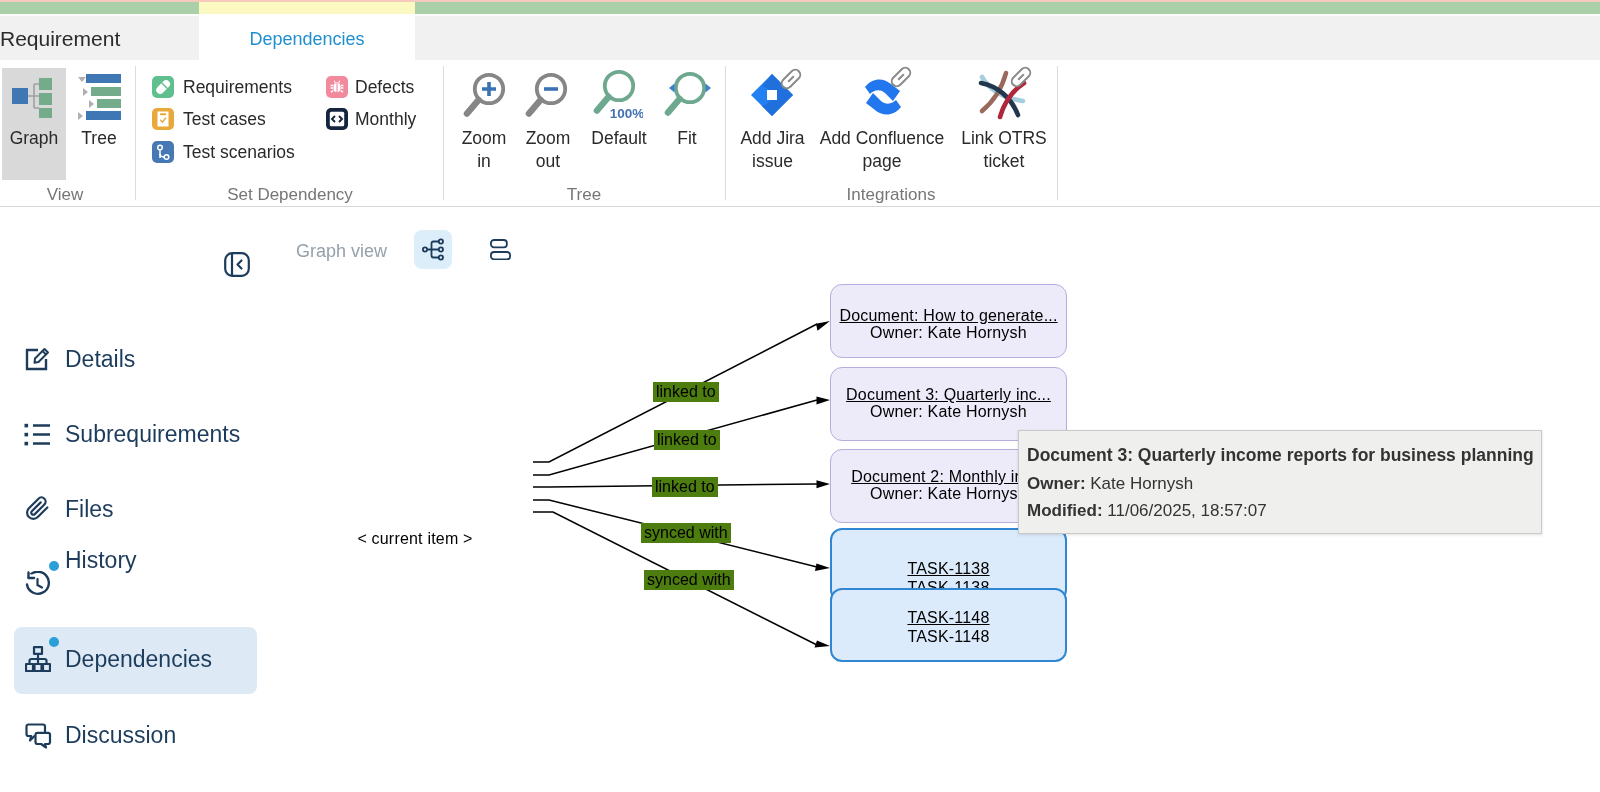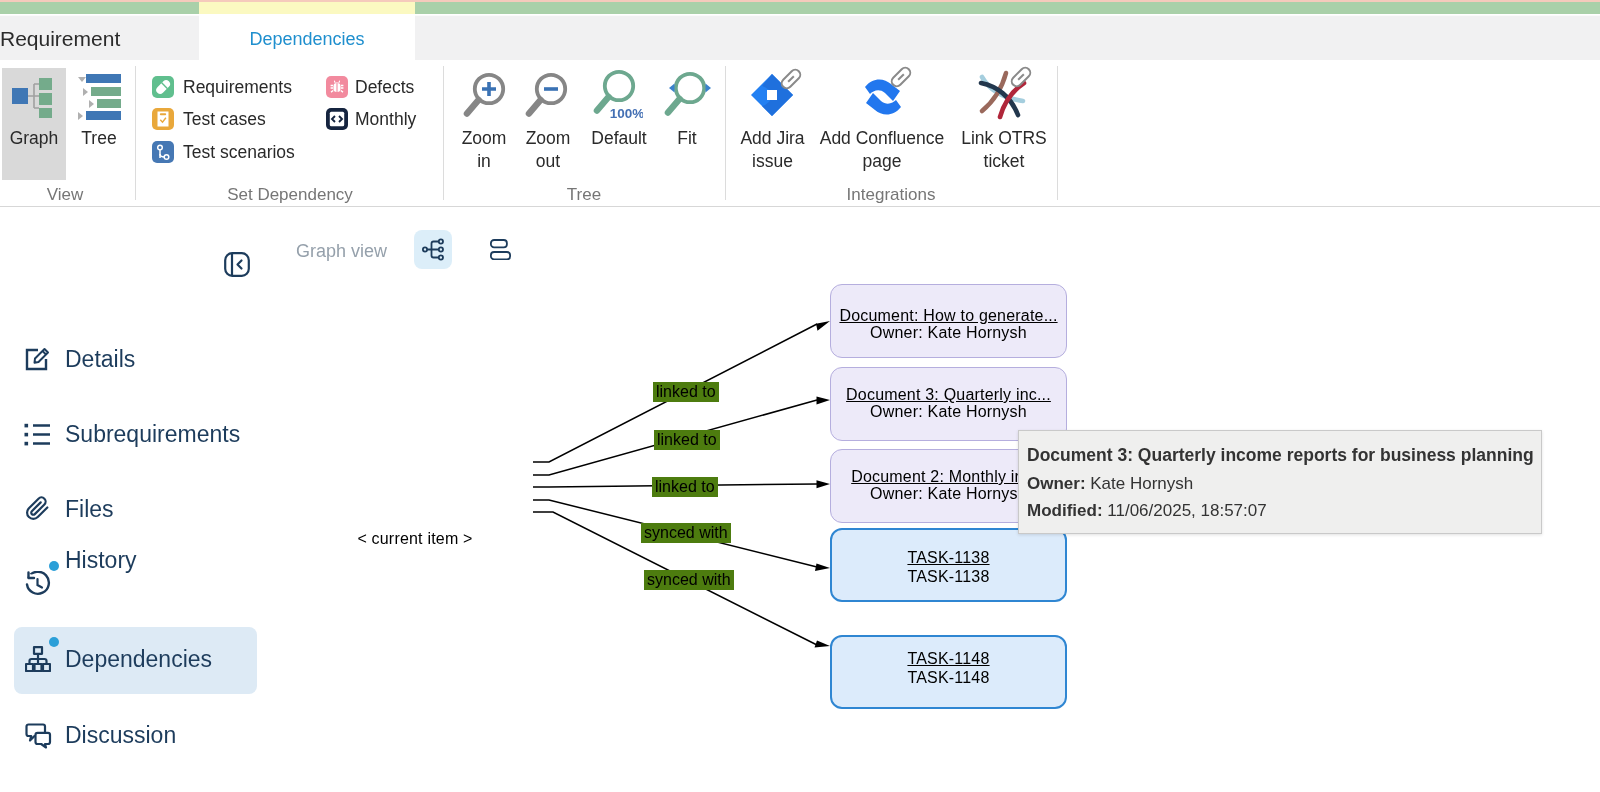--- a/index.html
+++ b/index.html
@@ -259,22 +259,22 @@
       <path d="M830 276 l-13.5-3.8 0 8 z"></path>
       <path d="M830 360 l-13.5-4.5 -1.5 7.5 z"></path>
       <path d="M830 438 l-13 -5.5 -2.5 7 z"></path>
     </g>
   </svg>
   
   <div class="node abs" style="left:297px;top:530px;width:236px;font-size:16px">&lt; current item &gt;</div>
   <div class="node dnode abs" style="left:830px;top:284px;padding-top:22px"><u>Document: How to generate...</u><br>Owner: Kate Hornysh</div>
   <div class="node dnode abs" style="left:830px;top:367px;padding-top:18px"><u>Document 3: Quarterly inc...</u><br>Owner: Kate Hornysh</div>
   <div class="node dnode abs" style="left:830px;top:449px;padding-top:18px"><u>Document 2: Monthly inc...</u><br>Owner: Kate Hornysh</div>
-  <div class="node tnode abs" style="left:830px;top:528px;padding-top:18px;line-height:19px"><u>TASK-1138</u><br>TASK-1138</div>
-  <div class="node tnode abs" style="left:830px;top:635px;padding-top:12px;line-height:19px"><u>TASK-1148</u><br>TASK-1148</div>
+  <div class="node tnode abs" style="left:830px;top:528px;padding-top:29px;line-height:19px"><u>TASK-1138</u><br>TASK-1138</div>
+  <div class="node tnode abs" style="left:830px;top:588px;padding-top:18px;line-height:19px"><u>TASK-1148</u><br>TASK-1148</div>
   <div class="elabel" style="left:653px;top:382px">linked to</div>
   <div class="elabel" style="left:654px;top:430px">linked to</div>
   <div class="elabel" style="left:652px;top:477px">linked to</div>
   <div class="elabel" style="left:641px;top:523px">synced with</div>
   <div class="elabel" style="left:644px;top:570px">synced with</div>
   
   <div class="abs" id="tooltip">
     <div class="t">Document 3: Quarterly income reports for business planning</div>
     <div><b>Owner:</b> Kate Hornysh</div>
     <div><b>Modified:</b> 11/06/2025, 18:57:07</div>

